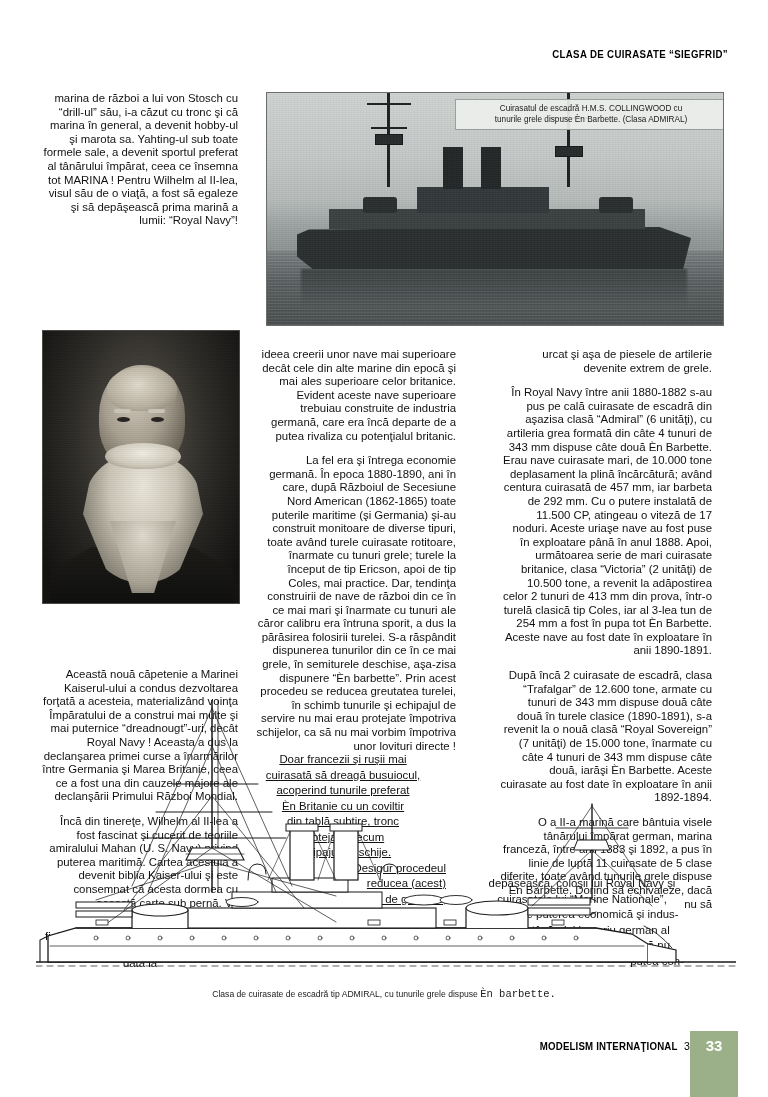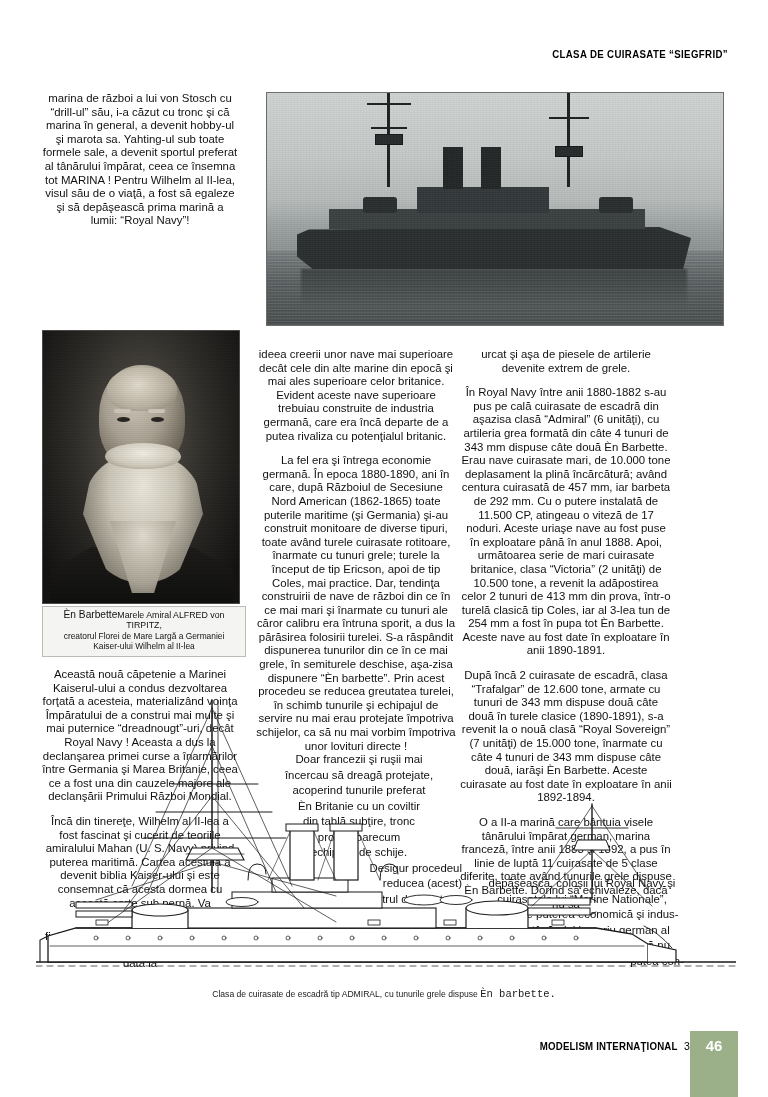--- a/index.html
+++ b/index.html
@@ -17,41 +17,41 @@
     position:absolute;left:0;top:48px;width:728px;
     text-align:right;
     font-weight:bold;font-size:11px;letter-spacing:.4px;
     transform:scaleX(.88);transform-origin:right center;
     color:#000;
   }
 
   
   .bodytext{
     font-size:11.4px;line-height:13.6px;
-    text-align:center;color:#111;
+    text-align:right;color:#111;
   }
   .bodytext p{margin:0 0 11px 0;}
   .bodytext p:last-child{margin-bottom:0;}
 
   
   #col1-top{position:absolute;left:42px;top:92px;width:196px;}
   #col1-bottom{position:absolute;left:42px;top:668px;width:196px;}
   #col1-wrap{position:absolute;left:42px;top:930px;width:196px;text-align:center;}
   #col1-wrap .l1{display:block;}
   #col1-wrap .l2{display:block;}
   #col1-wrap .l3{display:block;}
 
   
   #col2-top{position:absolute;left:256px;top:348px;width:200px;}
-  #col2-taper{position:absolute;left:256px;top:752px;width:206px;text-align:center;}
+  #col2-taper{position:absolute;left:240px;top:752px;width:206px;text-align:center;text-decoration:underline;}
   #col2-taper span{display:block;line-height:15.5px;}
   #col2-taper .r{text-align:right;}
 
   
-  #col3-top{position:absolute;left:460px;top:348px;width:212px;}
+  #col3-top{position:absolute;left:500px;top:348px;width:212px;}
   #col3-taper{position:absolute;left:476px;top:876px;width:212px;text-align:center;}
   #col3-taper span{display:block;line-height:15.5px;}
   #col3-taper .r{text-align:right;padding-right:18px;}
   #col3-taper .r2{text-align:right;padding-right:4px;}
 
   
   .photo-collingwood{
     position:absolute;left:266px;top:92px;width:456px;height:232px;
     border:1px solid #6d6d6d;
     background:#9aa0a2;
@@ -219,20 +219,24 @@
     <div class="cw-funnel f2"></div>
     <div class="cw-mast m1"></div>
     <div class="cw-mast m2"></div>
     <div class="cw-yard" style="left:100px;bottom:220px;width:44px;"></div>
     <div class="cw-yard" style="left:104px;bottom:196px;width:36px;"></div>
     <div class="cw-yard" style="left:282px;bottom:206px;width:40px;"></div>
     <div class="cw-top" style="left:108px;bottom:180px;"></div>
     <div class="cw-top" style="left:288px;bottom:168px;"></div>
     <div class="cw-grain"></div>
 
+    <div class="caption-box">
+      <span>Cuirasatul de escadră H.M.S. COLLINGWOOD cu</span><br>
+      <span>tunurile grele dispuse Èn Barbette. (Clasa ADMIRAL)</span>
+    </div>
   </div>
 
   <div class="bodytext" id="col1-top">
     <p>marina de război a lui von Stosch cu “drill-ul” său, i-a căzut cu tronc şi că marina în general, a devenit hobby-ul şi marota sa. Yahting-ul sub toate formele sale, a devenit sportul preferat al tânărului împărat, ceea ce însemna tot MARINA ! Pentru Wilhelm al II-lea, visul său de o viaţă, a fost să egaleze şi să depăşească prima marină a lumii: “Royal Navy”!</p>
   </div>
 
   <div class="photo-tirpitz">
     <div class="tp-bg"></div>
     <div class="tp-coat"></div>
     <div class="tp-head"></div>
@@ -240,43 +244,38 @@
     <div class="tp-brow l"></div>
     <div class="tp-brow r"></div>
     <div class="tp-eye l"></div>
     <div class="tp-eye r"></div>
     <div class="tp-beard"></div>
     <div class="tp-beard2"></div>
     <div class="tp-mous"></div>
     <div class="tp-grain"></div>
   </div>
 
-  <div class="tirpitz-caption">
-    <span class="lead">Èn Barbette</span><span class="nm">Marele Amiral ALFRED von TIRPITZ,</span><br>
-    <span>creatorul Florei de Mare Largă a Germaniei</span><br>
-    <span>Kaiser-ului Wilhelm al II-lea</span>
-  </div>
 
   <div class="bodytext" id="col1-bottom">
     <p>Această nouă căpetenie a Marinei Kaiserul-ului a condus dezvoltarea forţată a acesteia, materializând voinţa Împăratului de a construi mai multe şi mai puternice “dreadnougt”-uri, decât Royal Navy ! Aceasta a dus la declanşarea primei curse a înarmărilor între Germania şi Marea Britanie, ceea ce a fost una din cauzele majore ale declanşării Primului Război Mondial.</p>
     <p>Încă din tinereţe, Wilhelm al II-lea a fost fascinat şi cucerit de teoriile amiralului Mahan (U. S. Navy) privind puterea maritimă. Cartea acestuia a devenit biblia Kaiser-ului şi este consemnat că acesta dormea cu această carte sub pernă. Va</p>
   </div>
   <div class="bodytext" id="col1-wrap">
     <span class="l1">fi deci de înţeles de ce mintea tânăru-</span>
     <span class="l2">lui împărat german era veşnic racor-</span>
     <span class="l3">dată la</span>
   </div>
 
   <div class="bodytext" id="col2-top">
     <p>ideea creerii unor nave mai superioare decât cele din alte marine din epocă şi mai ales superioare celor britanice. Evident aceste nave superioare trebuiau construite de industria germană, care era încă departe de a putea rivaliza cu potenţialul britanic.</p>
     <p>La fel era şi întrega economie germană. În epoca 1880-1890, ani în care, după Războiul de Secesiune Nord American (1862-1865) toate puterile maritime (şi Germania) şi-au construit monitoare de diverse tipuri, toate având turele cuirasate rotitoare, înarmate cu tunuri grele; turele la început de tip Ericson, apoi de tip Coles, mai practice. Dar, tendinţa construirii de nave de război din ce în ce mai mari şi înarmate cu tunuri ale căror calibru era întruna sporit, a dus la părăsirea folosirii turelei. S-a răspândit dispunerea tunurilor din ce în ce mai grele, în semiturele deschise, aşa-zisa dispunere “Èn barbette”. Prin acest procedeu se reducea greutatea turelei, în schimb tunurile şi echipajul de servire nu mai erau protejate împotriva schijelor, ca să nu mai vorbim împotriva unor lovituri directe !</p>
   </div>
   <div class="bodytext" id="col2-taper">
     <span>Doar francezii şi ruşii mai</span>
-    <span>încercau să dreagă protejate,</span>
+    <span>cuirasată să dreagă busuiocul,</span>
     <span>acoperind tunurile preferat</span>
     <span>Èn Britanie cu un coviltir</span>
     <span>din tablă subţire, tronc</span>
     <span>proteja oarecum</span>
     <span>echipajul de schije.</span>
     <span class="r">Desigur procedeul</span>
     <span class="r">reducea (acest)</span>
     <span class="r">centrul de greutate,</span>
     <span class="r" style="text-align:center;padding-right:34px;">mult</span>
   </div>
@@ -405,16 +404,16 @@
   </div>
 
   <div class="bottom-caption">
     <span>Clasa de cuirasate de escadră tip ADMIRAL, cu tunurile grele dispuse </span><span class="big">Èn barbette.</span>
   </div>
 
   <div class="footer">
     <span class="mag">MODELISM INTERNAŢIONAL</span><span class="iss">3/2008</span>
   </div>
   <div class="pagebadge">
-    <span>46</span>
+    <span>33</span>
   </div>
 
 </div>
 
 </body></html>

